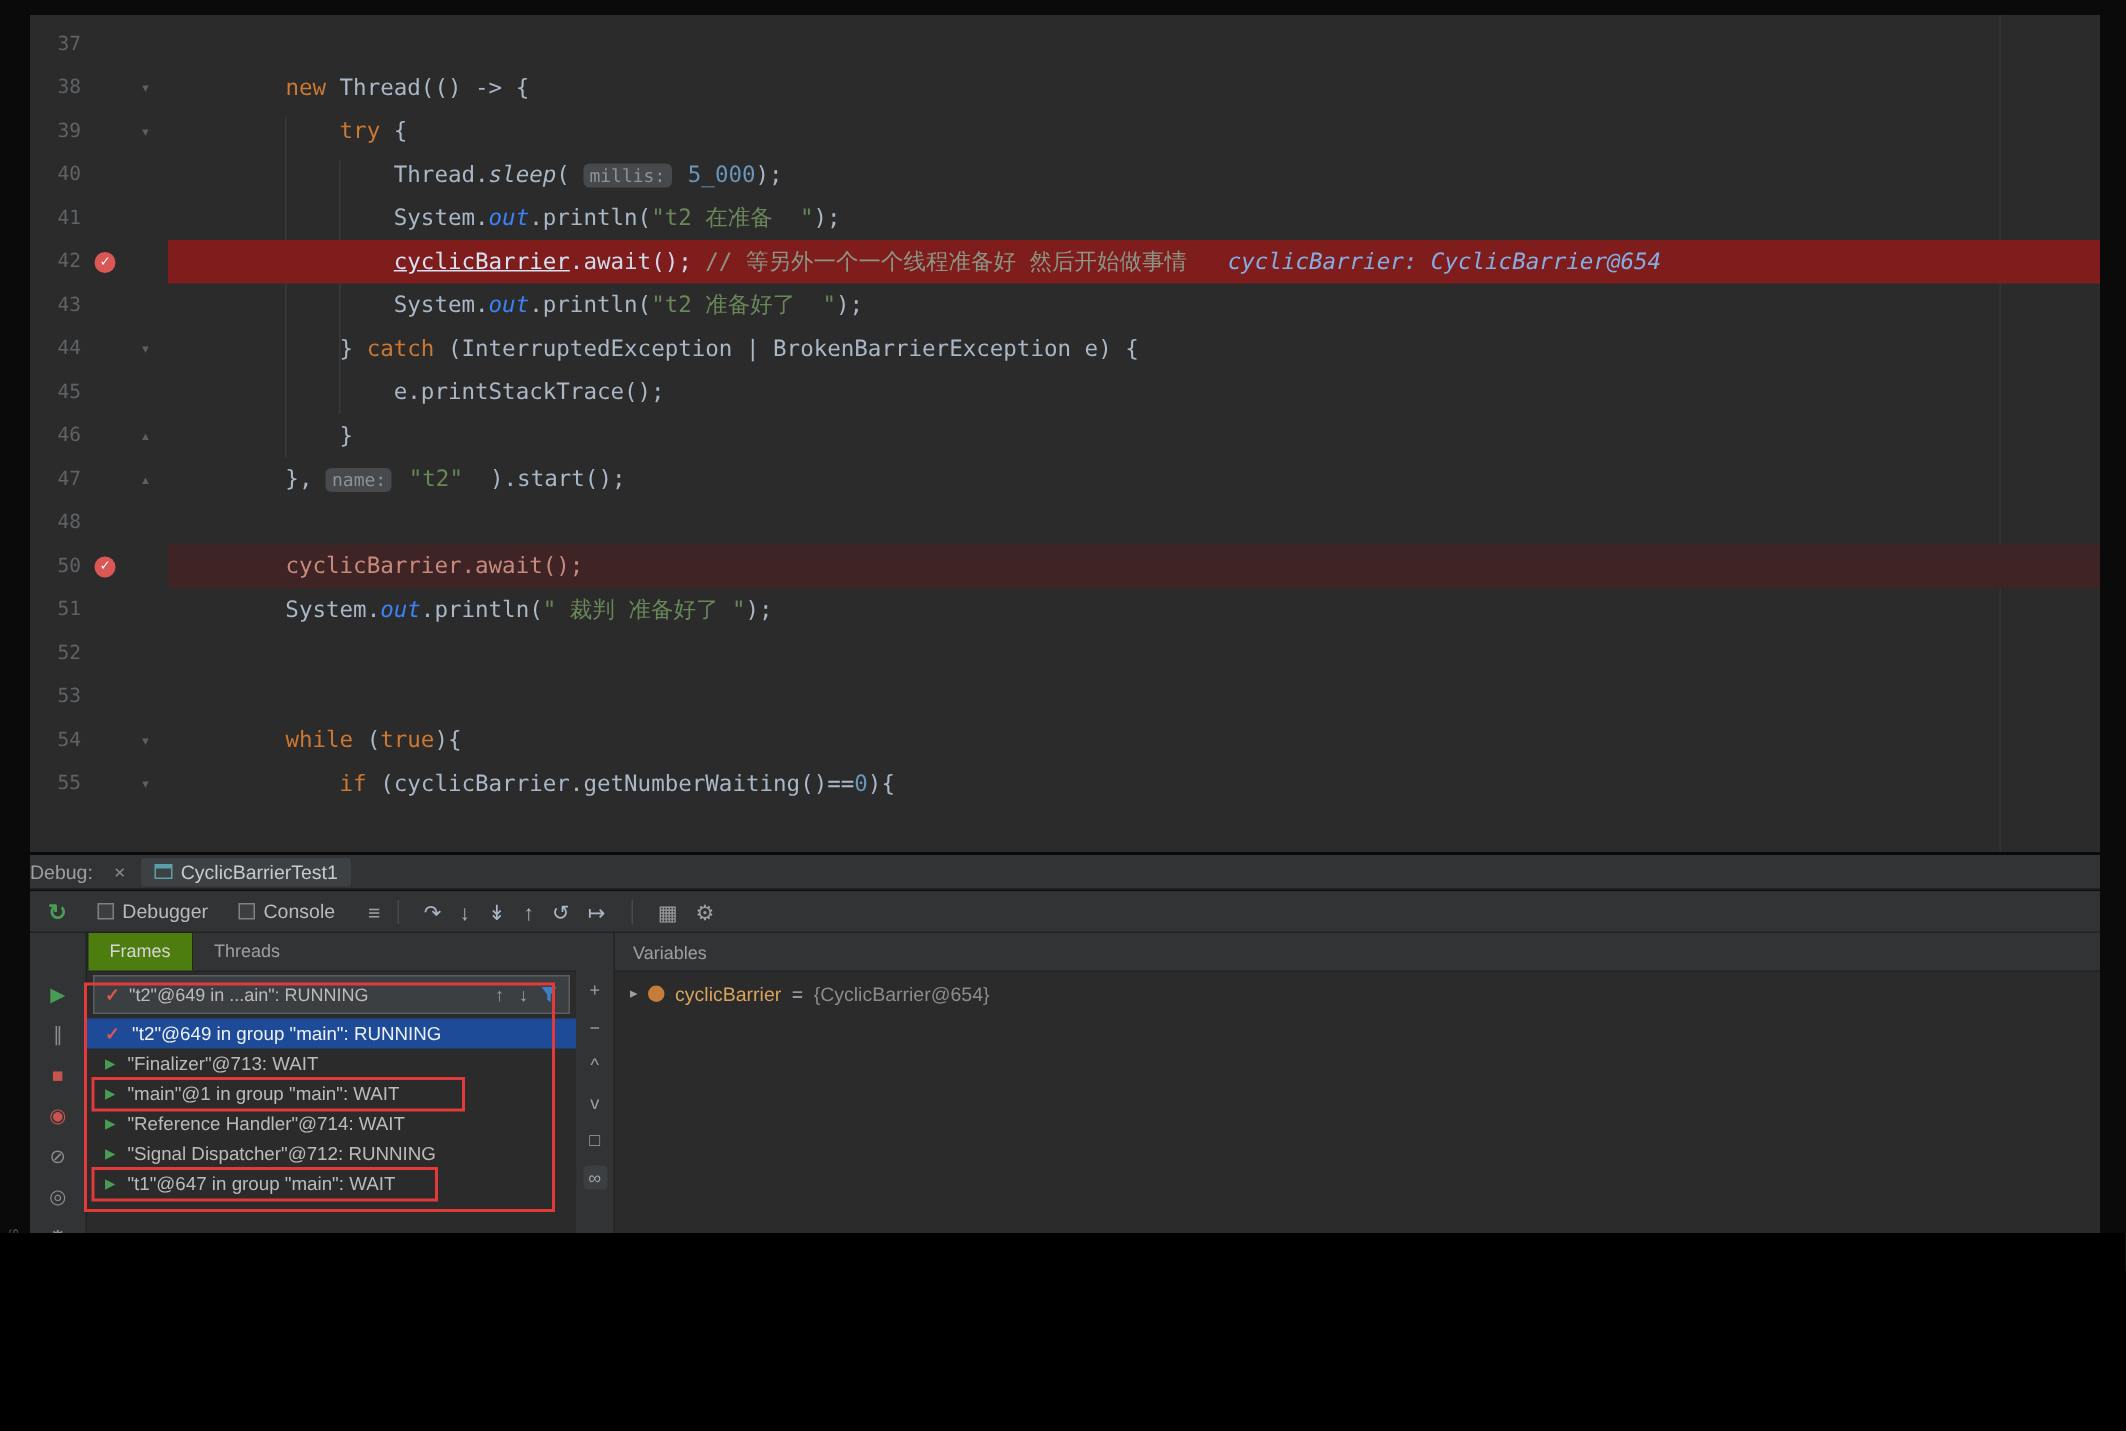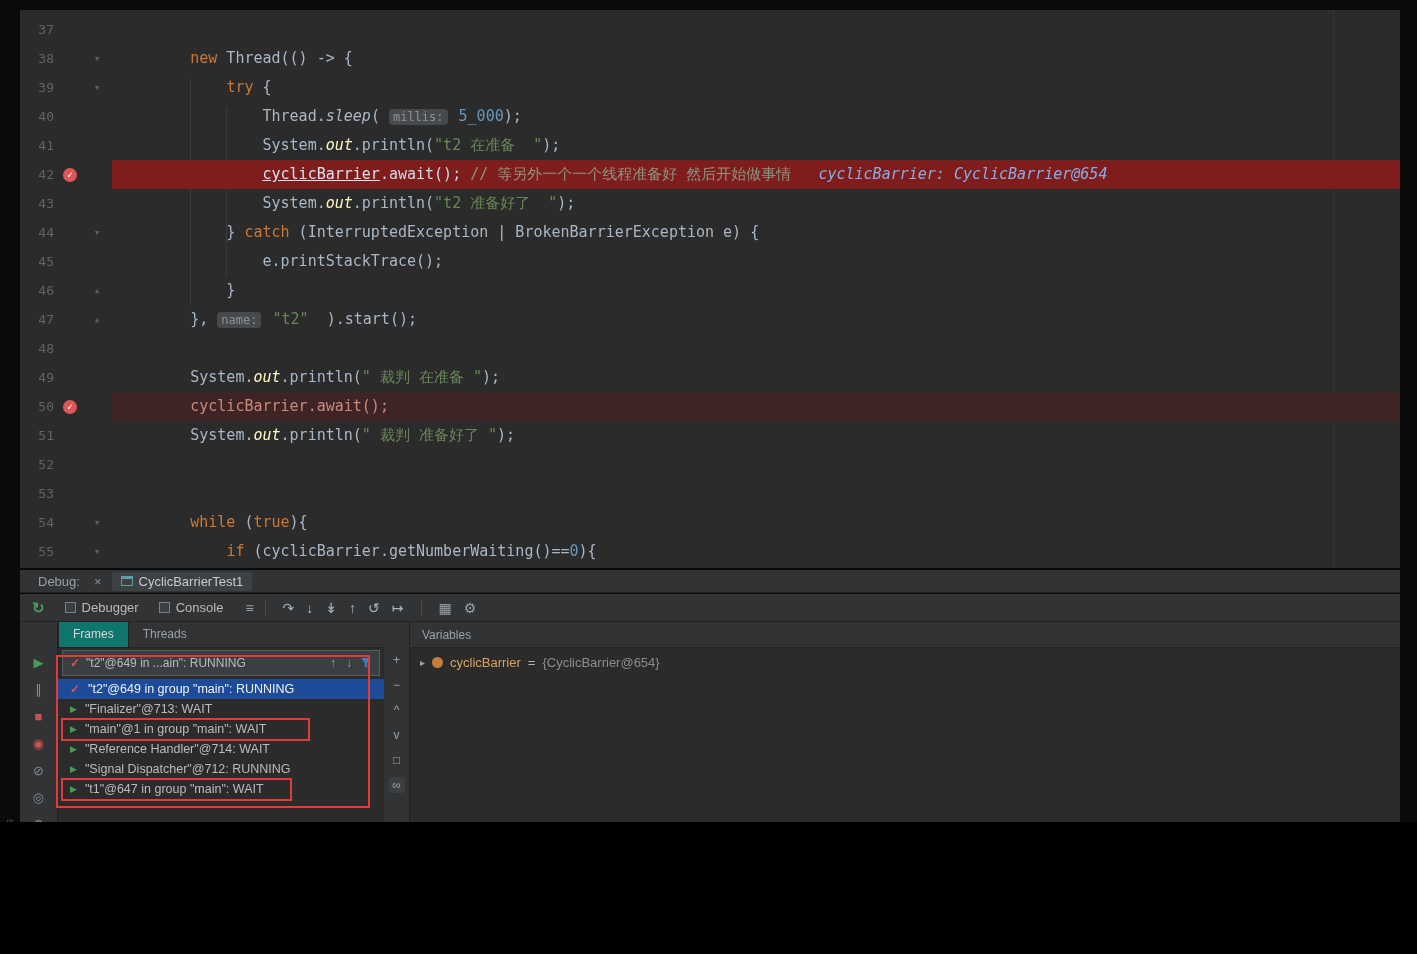--- a/index.html
+++ b/index.html
@@ -24,31 +24,31 @@
   .foldslot{width:22px;text-align:center;color:#5a6164;font-size:11px}
   .codearea{flex:1;white-space:pre;padding-left:6px;color:#a9b7c6}
   .bg-exec{background:#7f1d1d}
   .bg-exec .sg-p{color:#d0dae8}
   .bg-bp{background:#3f2426}
   .sg-p{color:#a9b7c6}
   .sg-k{color:#cc7832}
   .sg-str{color:#6a8759}
   .sg-n{color:#6897bb}
   .sg-c{color:#8c9584}
-  .sg-f{color:#fef9c3;font-style:italic}
+  .sg-f{color:#3b82f6;font-style:italic}
   .sg-m{color:#a9b7c6;font-style:italic}
   .sg-h{background:#474a4c;color:#8e9294;font-size:12px;border-radius:4px;padding:1px 4px;margin-right:2px}
   .sg-u{text-decoration:underline;color:#d6e2f2}
   .sg-d{color:#87aee3;font-style:italic}
   .sg-w{color:#c98a7d}
 
   
   #debugbar{position:absolute;left:20px;top:570px;width:1380px;height:23px;background:#313335;
             display:flex;align-items:center;border-bottom:1px solid #232323;font-size:13px;color:#9da0a2}
-  #debugbar .dlabel{margin-left:18px}
+  #debugbar .dlabel{}
   #debugbar .dclose{margin-left:14px;color:#8c8f91;cursor:default}
   .sessiontab{display:flex;align-items:center;gap:6px;margin-left:10px;background:#3d4143;height:19px;
               padding:0 9px;border-radius:2px;color:#c7cbce}
   .consoleicon{display:inline-block;width:12px;height:10px;border:1px solid #5aa0a8;border-top:3px solid #5aa0a8}
 
   
   #toolbar{position:absolute;left:20px;top:594px;width:1380px;height:28px;background:#313335;display:flex;
            align-items:center;border-bottom:1px solid #232323;color:#9da0a2;font-size:13px}
   #toolbar .rerun{margin-left:12px;color:#499c54;font-size:15px;font-weight:bold}
   .ttab{display:flex;align-items:center;gap:6px;margin-left:20px;color:#bbbbbb}
@@ -61,21 +61,21 @@
   
   #leftbar{position:absolute;left:20px;top:622px;width:38px;height:314px;background:#313335;
            border-right:1px solid #232323;display:flex;flex-direction:column;align-items:center;
            padding-top:32px;gap:9px}
   .lb{width:18px;height:18px;font-size:13px;line-height:18px;text-align:center}
 
   #frames{position:absolute;left:58px;top:622px;width:326px;height:314px;background:#2b2b2b}
   .phead{height:26px;background:#313335;border-bottom:1px solid #232323;display:flex;align-items:center;
          font-size:12px;color:#9da0a2}
   .ptab{padding:0 14px;height:25px;line-height:25px}
-  .ptab.sel{background:#0f766e;color:#d6d6d6;border-left:1px solid #232323;border-right:1px solid #232323}
+  .ptab.sel{background:#4d7c0f;color:#d6d6d6;border-left:1px solid #232323;border-right:1px solid #232323}
   #threaddd{height:26px;margin:2px 4px 0 4px;background:#3c3f41;border:1px solid #5a5e60;display:flex;
             align-items:center;font-size:12px;color:#bbbbbb;padding:0 7px;gap:6px}
   #threaddd .ddtext{flex:1;white-space:nowrap;overflow:hidden}
   #threaddd .ddarrow{color:#9da0a2;font-size:12px;margin:0 2px}
   #threadlist{margin-top:3px}
   .trow{height:20px;display:flex;align-items:center;font-size:12.5px;color:#bbbbbb;padding-left:12px;gap:8px}
   .trow.sel{background:#1d4b97;color:#ecf0f4}
   .ticon-run{color:#499c54;font-size:9px}
   .ticon-check{color:#db5756;font-weight:bold;font-size:12px}
 
@@ -204,28 +204,20 @@
           </div>
           <div class="codearea"><span class="sg-p">        }, </span><span class="sg-h">name:</span><span class="sg-p"> </span><span class="sg-str">"t2"</span><span class="sg-p">  ).start();</span></div>
         </div>
         <div class="eline">
           <div class="gutter">
             <span class="lnum">48</span>
             <span class="bpslot"></span>
             <span class="foldslot"></span>
           </div>
           <div class="codearea"></div>
-        </div>
-        <div class="eline">
-          <div class="gutter">
-            <span class="lnum">49</span>
-            <span class="bpslot"></span>
-            <span class="foldslot"></span>
-          </div>
-          <div class="codearea"><span class="sg-p">        System.</span><span class="sg-f">out</span><span class="sg-p">.println(</span><span class="sg-str">" 裁判 在准备 "</span><span class="sg-p">);</span></div>
         </div>
         <div class="eline">
           <div class="gutter">
             <span class="lnum">50</span>
             <span class="bpslot"><span class="bpicon">✓</span></span>
             <span class="foldslot"></span>
           </div>
           <div class="codearea bg-bp"><span class="sg-p">        </span><span class="sg-w">cyclicBarrier.await();</span></div>
         </div>
         <div class="eline">

